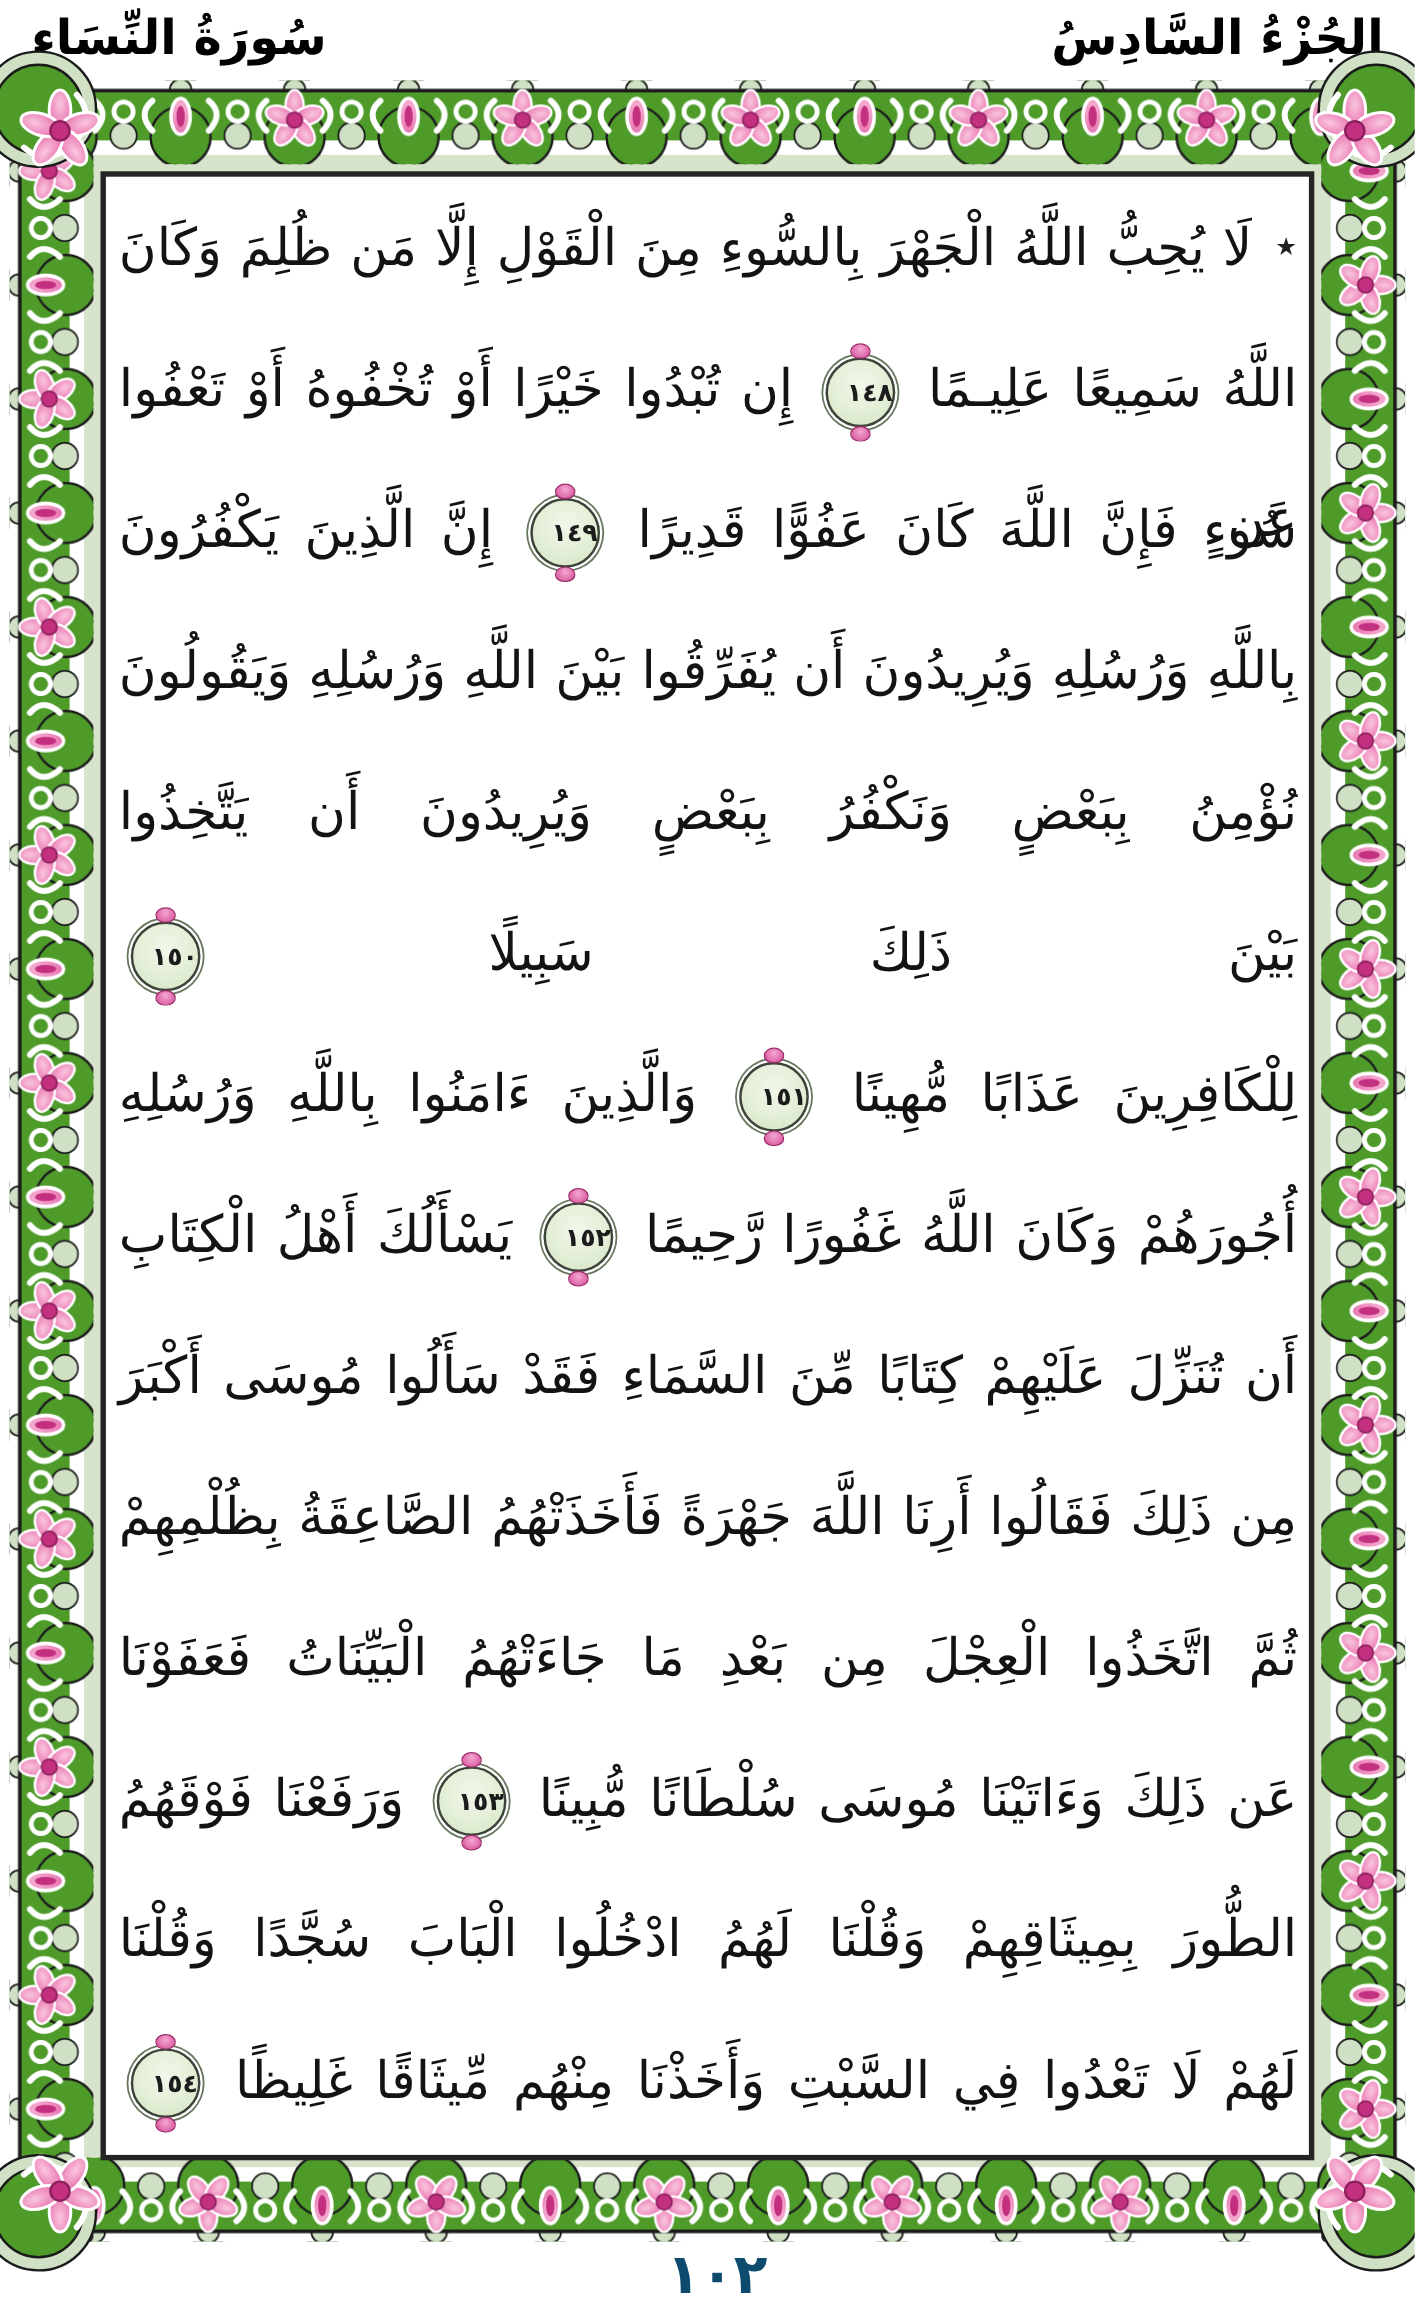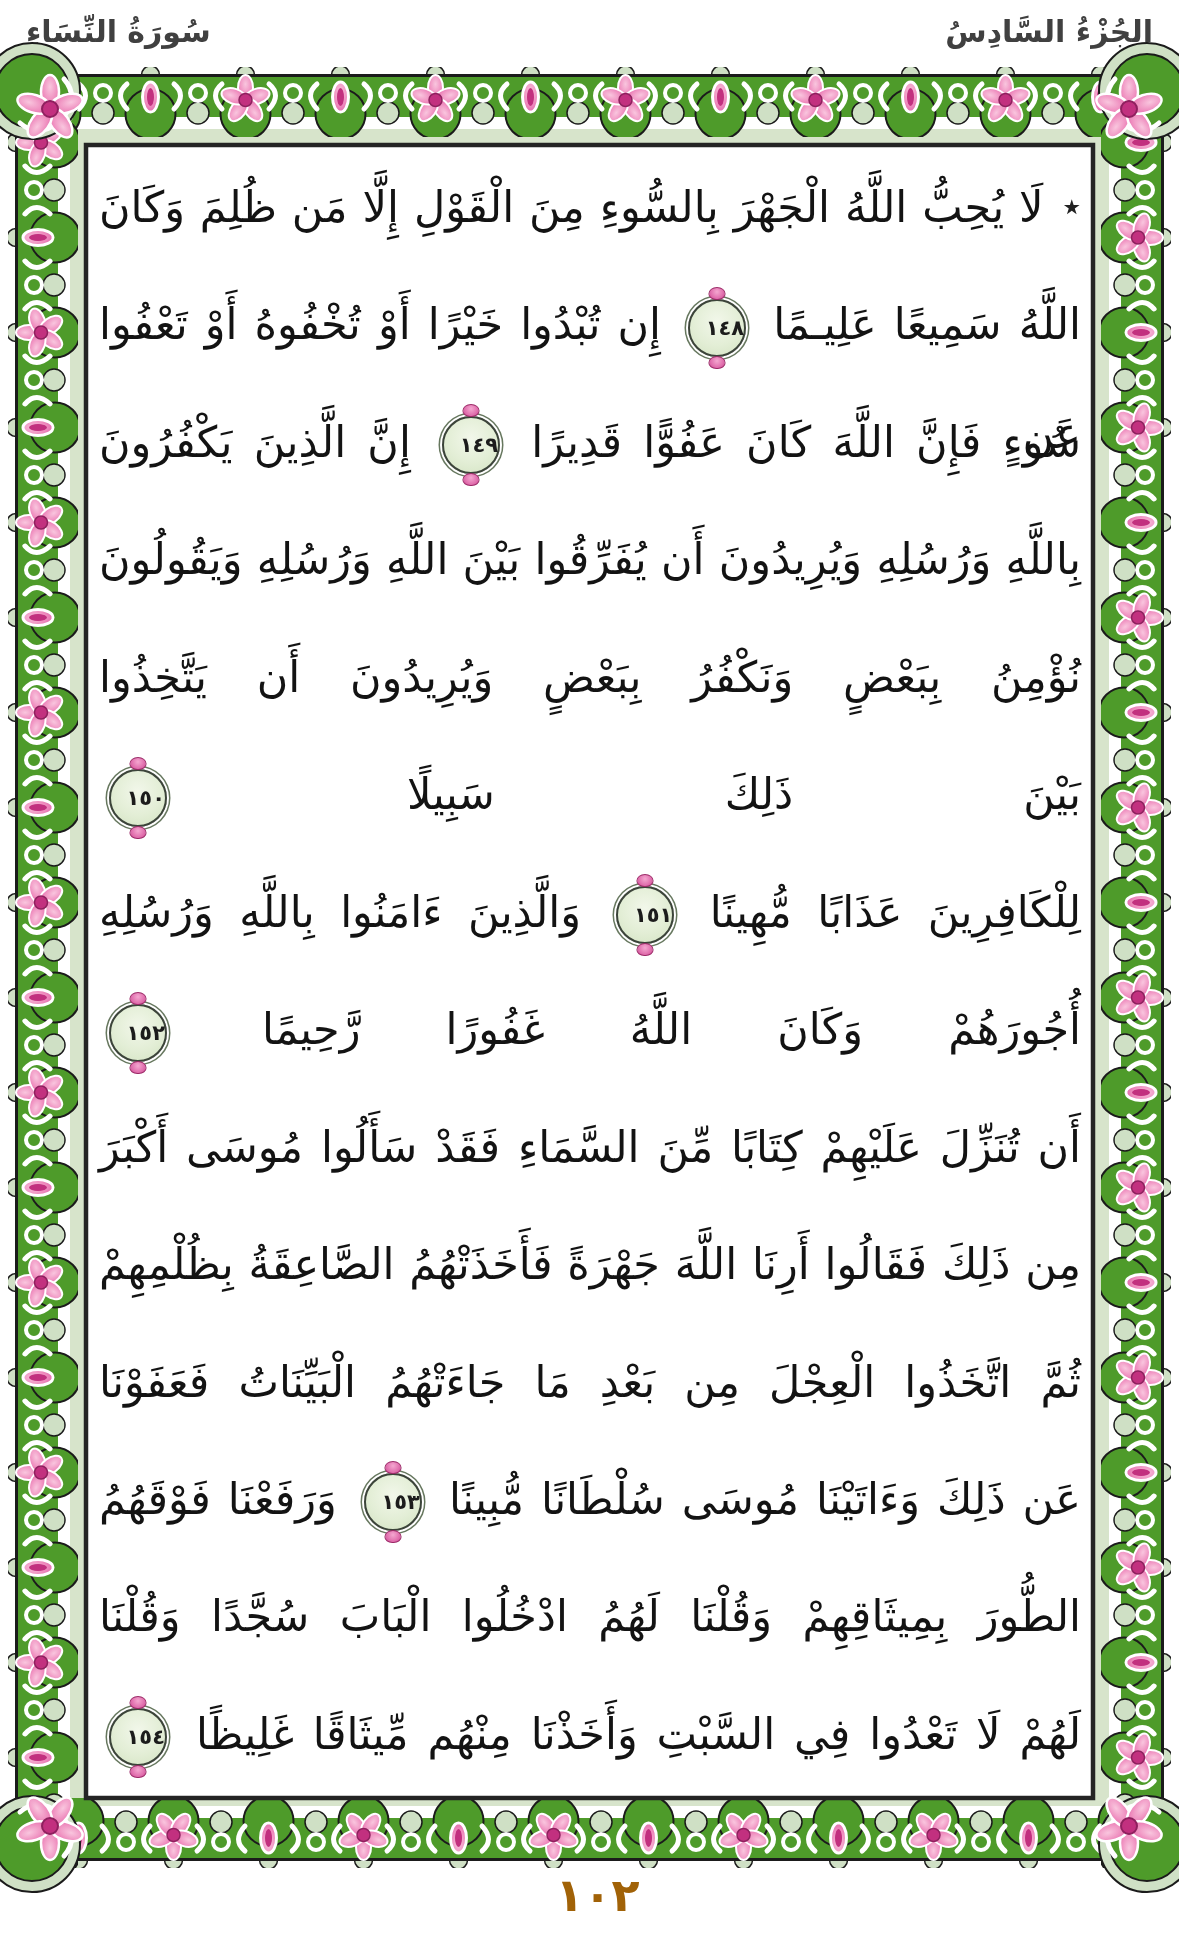--- a/index.html
+++ b/index.html
@@ -9,21 +9,21 @@
   }
   .page{position:absolute;inset:0;}
   svg.border-art{position:absolute;left:0;top:0;pointer-events:none;}
   
   .header{
     position:absolute;top:2px;left:0;right:0;height:64px;
     display:flex;justify-content:space-between;align-items:flex-start;
     direction:rtl;padding:0 26px;box-sizing:border-box;
   }
   .header .h-label{
-    font-size:30px;font-weight:bold;line-height:60px;color:#404040;
+    font-size:40px;font-weight:bold;line-height:60px;color:#000000;
     letter-spacing:0;white-space:nowrap;
   }
   
   .text-area{
     position:absolute;left:99px;top:153px;width:982px;height:1636px;
     display:flex;flex-direction:column;justify-content:space-between;
   }
   .line{
     direction:rtl;unicode-bidi:embed;
     height:109px;line-height:109px;
@@ -52,21 +52,21 @@
     content:"";position:absolute;left:50%;transform:translateX(-50%);
     width:15px;height:11px;border-radius:50% 50% 45% 45%;
     background:radial-gradient(circle at 50% 35%,#f4a7d0 0%,#e170ae 60%,#c74590 100%);
     border:1px solid #9c2a68;
   }
   .aya::before{top:-14px;}
   .aya::after{bottom:-14px;}
   
   .page-number{
     position:absolute;left:0;right:0;top:1868px;text-align:center;
-    font-size:46px;font-weight:bold;color:#a16207;direction:rtl;padding-left:16px;
+    font-size:46px;font-weight:bold;color:#0c4a6e;direction:rtl;padding-left:16px;
   }
 </style>
 </head>
 <body>
 
 <div class="page">
 
   <div class="header">
     <div class="h-label">الجُزْءُ السَّادِسُ</div>
     <div class="h-label">سُورَةُ النِّسَاءِ</div>
@@ -164,21 +164,21 @@
       <div class="line"><span class="qtext">بِاللَّهِ وَرُسُلِهِ وَيُرِيدُونَ أَن يُفَرِّقُوا بَيْنَ اللَّهِ وَرُسُلِهِ وَيَقُولُونَ</span> </div>
       <div class="line"><span class="qtext">نُؤْمِنُ بِبَعْضٍ وَنَكْفُرُ بِبَعْضٍ وَيُرِيدُونَ أَن يَتَّخِذُوا</span> </div>
       <div class="line"><span class="qtext">بَيْنَ ذَلِكَ سَبِيلًا</span> <span class="aya">
           <span class="num">١٥٠</span>
         </span>  </div>
       <div class="line"><span class="qtext">لِلْكَافِرِينَ عَذَابًا مُّهِينًا</span> <span class="aya">
           <span class="num">١٥١</span>
         </span> <span class="qtext">وَالَّذِينَ ءَامَنُوا بِاللَّهِ وَرُسُلِهِ</span> </div>
       <div class="line"><span class="qtext">أُجُورَهُمْ وَكَانَ اللَّهُ غَفُورًا رَّحِيمًا</span> <span class="aya">
           <span class="num">١٥٢</span>
-        </span>  </div>
+        </span> <span class="qtext">يَسْأَلُكَ أَهْلُ الْكِتَابِ</span> </div>
       <div class="line"><span class="qtext">أَن تُنَزِّلَ عَلَيْهِمْ كِتَابًا مِّنَ السَّمَاءِ فَقَدْ سَأَلُوا مُوسَى أَكْبَرَ</span> </div>
       <div class="line"><span class="qtext">مِن ذَلِكَ فَقَالُوا أَرِنَا اللَّهَ جَهْرَةً فَأَخَذَتْهُمُ الصَّاعِقَةُ بِظُلْمِهِمْ</span> </div>
       <div class="line"><span class="qtext">ثُمَّ اتَّخَذُوا الْعِجْلَ مِن بَعْدِ مَا جَاءَتْهُمُ الْبَيِّنَاتُ فَعَفَوْنَا</span> </div>
       <div class="line"><span class="qtext">عَن ذَلِكَ وَءَاتَيْنَا مُوسَى سُلْطَانًا مُّبِينًا</span> <span class="aya">
           <span class="num">١٥٣</span>
         </span> <span class="qtext">وَرَفَعْنَا فَوْقَهُمُ</span> </div>
       <div class="line"><span class="qtext">الطُّورَ بِمِيثَاقِهِمْ وَقُلْنَا لَهُمُ ادْخُلُوا الْبَابَ سُجَّدًا وَقُلْنَا</span> </div>
       <div class="line"><span class="qtext">لَهُمْ لَا تَعْدُوا فِي السَّبْتِ وَأَخَذْنَا مِنْهُم مِّيثَاقًا غَلِيظًا</span> <span class="aya">
           <span class="num">١٥٤</span>
         </span> </div>

